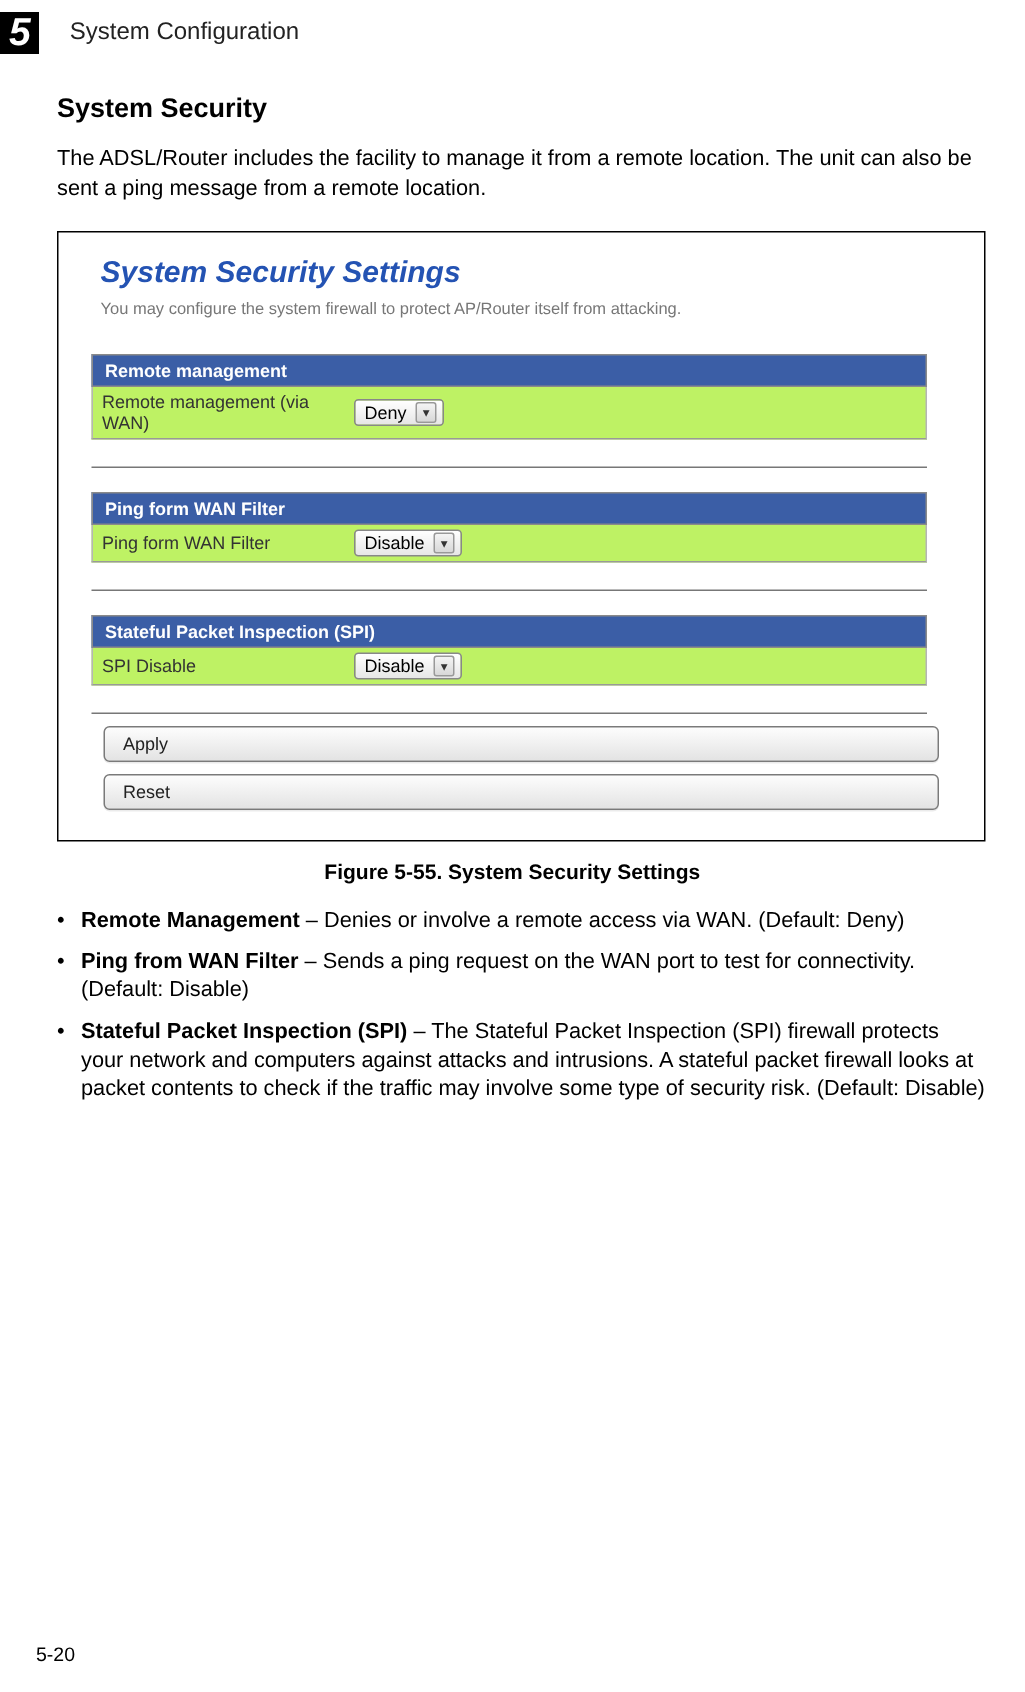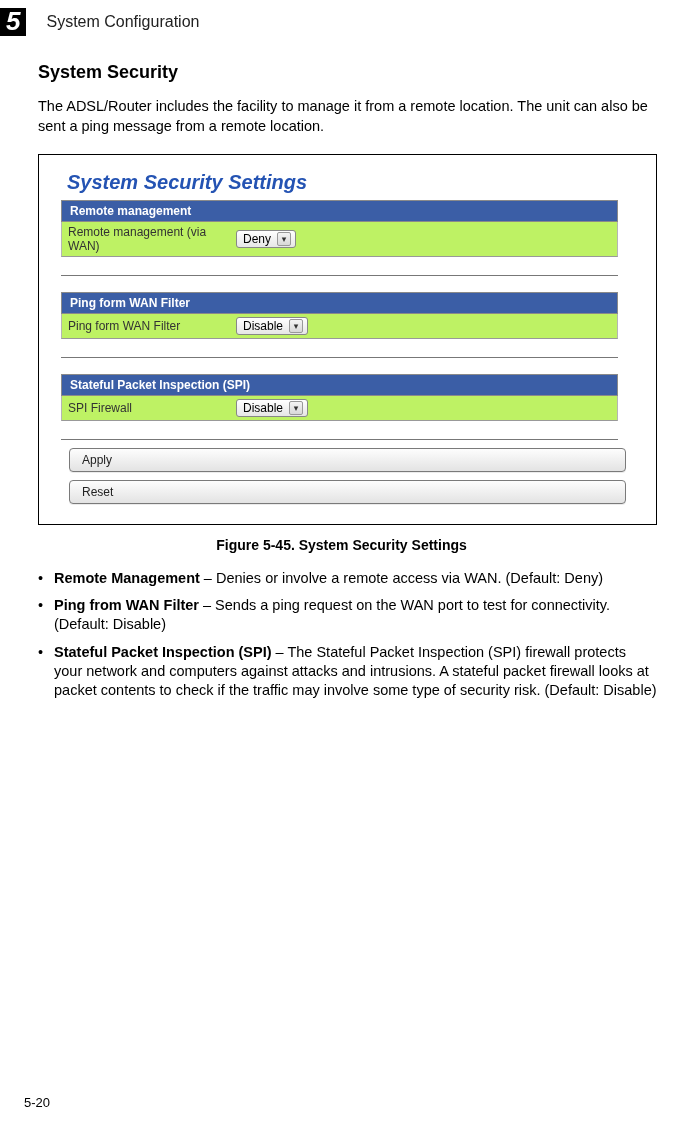--- a/index.html
+++ b/index.html
@@ -165,20 +165,21 @@
   <div class="chapter-num-box">5</div>
   <div class="chapter-title">System Configuration</div>
 </div>
 
 <div class="section-heading">System Security</div>
 
 <div class="intro-para">The ADSL/Router includes the facility to manage it from a remote location. The unit can also be sent a ping message from a remote location.</div>
 
 <div class="screenshot-box">
   <div class="ss-title">System Security Settings</div>
+  <div class="ss-subtext">You may configure the system firewall to protect AP/Router itself from attacking.</div>
 
   <div class="ss-section">
     <div class="ss-sec-header">Remote management</div>
     <div class="ss-row">
       <div class="ss-row-label">Remote management (via WAN)</div>
       <div class="ss-select">
         <span>Deny</span>
         <span class="chev">▾</span>
       </div>
     </div>
@@ -193,36 +194,36 @@
         <span>Disable</span>
         <span class="chev">▾</span>
       </div>
     </div>
   </div>
   <div class="ss-section-divider"></div>
 
   <div class="ss-section" style="margin-top:16px;">
     <div class="ss-sec-header">Stateful Packet Inspection (SPI)</div>
     <div class="ss-row">
-      <div class="ss-row-label">SPI Firewall</div>
+      <div class="ss-row-label">SPI Disable</div>
       <div class="ss-select">
         <span>Disable</span>
         <span class="chev">▾</span>
       </div>
     </div>
   </div>
   <div class="ss-section-divider"></div>
 
   <div class="ss-buttons">
     <div class="ss-btn">Apply</div>
     <div class="ss-btn">Reset</div>
   </div>
 </div>
 
-<div class="figure-caption">Figure 5-45.   System Security Settings</div>
+<div class="figure-caption">Figure 5-55.   System Security Settings</div>
 
 <div class="bullets">
   <div class="bullet">
     <div class="dot">•</div>
     <div class="content">
       <span class="lead">Remote Management</span><span> – Denies or involve a remote access via WAN. (Default: Deny)</span>
     </div>
   </div>
   <div class="bullet">
     <div class="dot">•</div>

